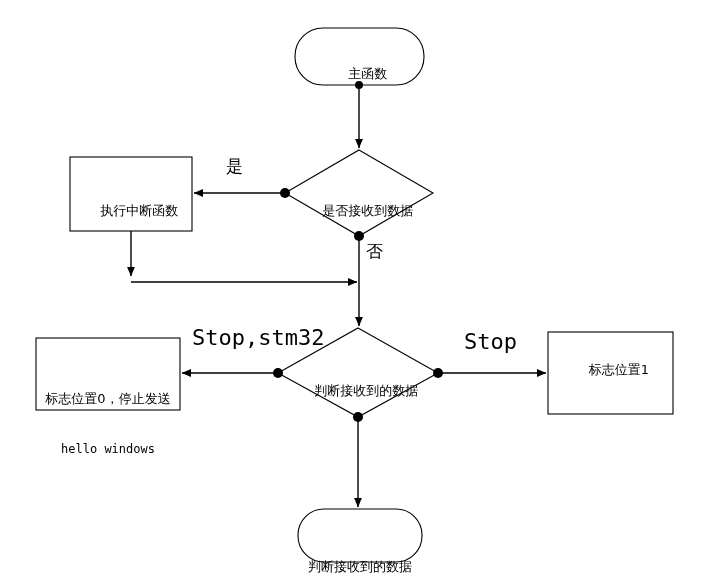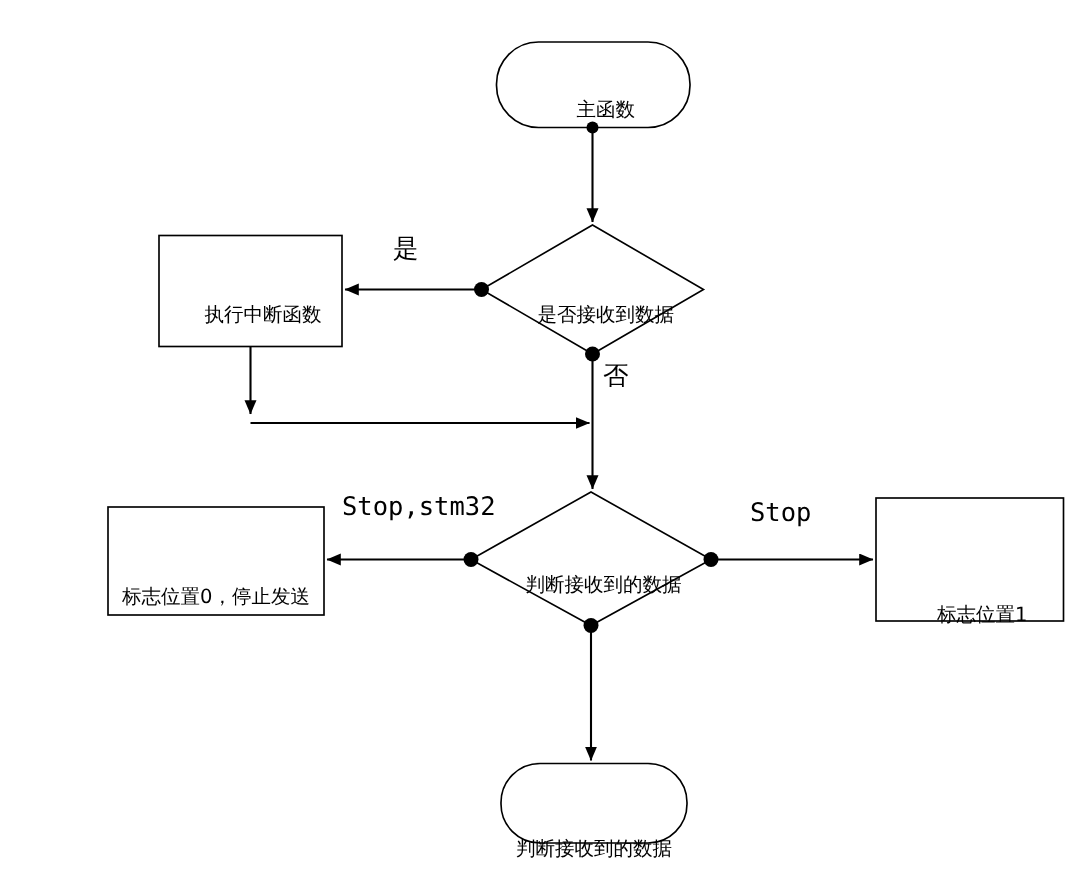--- a/index.html
+++ b/index.html
@@ -11,21 +11,20 @@
     width: 710px;
     height: 581px;
     font-family: "Liberation Sans", sans-serif;
     overflow: hidden;
   }
   #canvas {
     position: relative;
     width: 562px;
     height: 581px;
     background: #ffffff;
-    margin-left: 36px;
   }
   svg#flow {
     position: absolute;
     left: 0;
     top: 0;
     width: 710px;
     height: 581px;
   }
   .shape-stroke {
     fill: #ffffff;
@@ -57,21 +56,21 @@
   .edge-label {
     position: absolute;
     color: #000000;
     white-space: pre;
     font-family: "DejaVu Sans", sans-serif;
     font-size: 14px;
     line-height: 16px;
   }
   .edge-label.latin {
     font-family: "DejaVu Sans Mono", "Liberation Mono", monospace;
-    font-size: 17px;
+    font-size: 22px;
   }
   .lbl-line2 {
     font-family: "DejaVu Sans Mono", "Liberation Mono", monospace;
     font-size: 12px;
   }
 </style>
 </head>
 <body>
 
 <div id="canvas">
@@ -130,23 +129,24 @@
   <div class="node-text" style="left:70px; top:185px; width:122px;">
     <span>执行中断函数</span>
   </div>
 
   <div class="node-text" style="left:278px; top:365px; width:160px;">
     <span>判断接收到的数据</span>
   </div>
 
   <div class="node-text mono-mix" style="left:36px; top:356px; width:144px;text-align:center;">
     <div>标志位置0，停止发送</div>
+    <div class="lbl-line2">hello windows</div>
   </div>
 
-  <div class="node-text" style="left:548px; top:385px; width:125px;">
+  <div class="node-text" style="left:548px; top:344px; width:125px;">
     <span>标志位置1</span>
   </div>
 
   <div class="node-text mono-mix" style="left:298px; top:524px; width:124px;">
     <div>判断接收到的数据</div>
     
   </div>
 
   <div class="edge-label" style="left:226px; top:158px; font-size:17px;">是</div>
 

